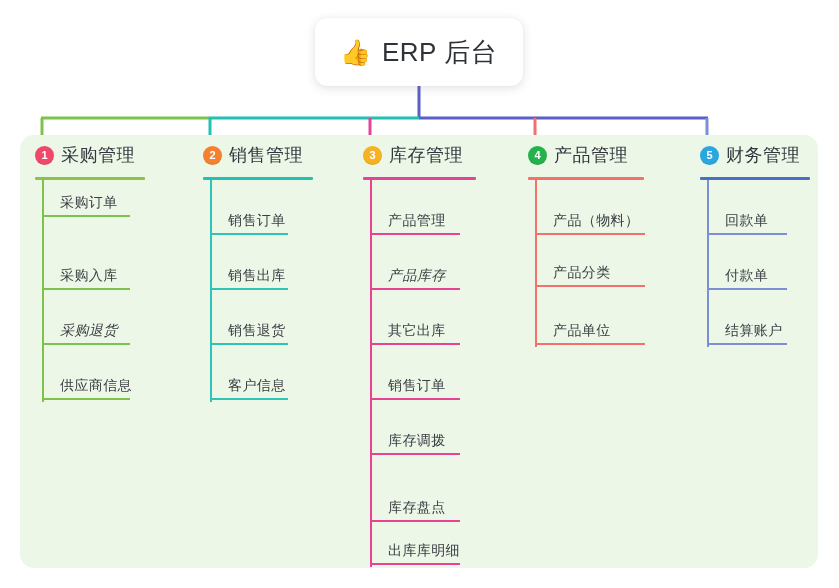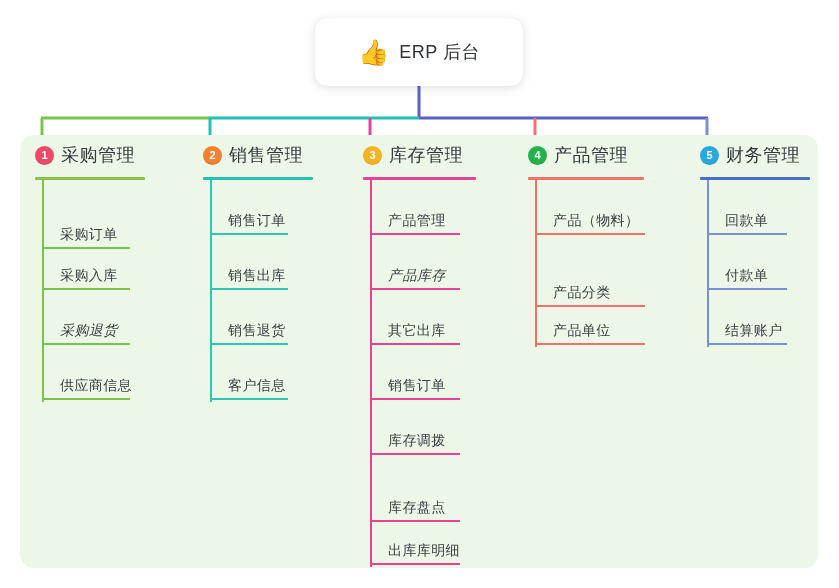--- a/index.html
+++ b/index.html
@@ -31,21 +31,21 @@
     justify-content: center;
     gap: 10px;
     box-sizing: border-box;
   }
   #root-card .root-emoji {
     font-size: 25px;
     line-height: 1;
     display: inline-block;
   }
   #root-card .root-title {
-    font-size: 18px;
+    font-size: 26px;
     color: #2f3237;
     letter-spacing: 0.5px;
     white-space: nowrap;
   }
 
   
   #connectors {
     position: absolute;
     left: 0;
     top: 0;
@@ -147,21 +147,21 @@
   </svg>
 
 <div id="panel">
     <div class="column" style="left: 15px;">
       <div class="col-header">
         <span class="badge" style="background: rgb(240, 72, 107);">1</span>
         <span class="col-header-label">采购管理</span>
       </div>
       <div class="col-header-rule" style="top: 42px; width: 110px; background: rgb(139, 195, 74);"></div>
       <div class="col-rail" style="left: 7px; top: 45px; height: 222px; background: rgb(124, 194, 75);"></div>
-      <div class="item" style="left: 7px; top: 80px; width: 88px;">
+      <div class="item" style="left: 7px; top: 48px; width: 88px;">
         <span class="item-label">采购订单</span>
         <div class="item-rule" style="width: 88px; background: rgb(124, 194, 75);"></div>
       </div>
       <div class="item" style="left: 7px; top: 121px; width: 88px;">
         <span class="item-label">采购入库</span>
         <div class="item-rule" style="width: 88px; background: rgb(124, 194, 75);"></div>
       </div>
       <div class="item" style="left: 7px; top: 176px; width: 88px; font-style: italic;">
         <span class="item-label">采购退货</span>
         <div class="item-rule" style="width: 88px; background: rgb(124, 194, 75);"></div>
@@ -235,21 +235,21 @@
       <div class="col-header">
         <span class="badge" style="background: rgb(36, 178, 76);">4</span>
         <span class="col-header-label">产品管理</span>
       </div>
       <div class="col-header-rule" style="top: 42px; width: 116px; background: rgb(244, 112, 107);"></div>
       <div class="col-rail" style="left: 7px; top: 45px; height: 167px; background: rgb(244, 112, 107);"></div>
       <div class="item" style="left: 7px; top: 66px; width: 110px;">
         <span class="item-label">产品（物料）</span>
         <div class="item-rule" style="width: 110px; background: rgb(244, 112, 107);"></div>
       </div>
-      <div class="item" style="left: 7px; top: 138px; width: 110px; padding-left: 14px;">
+      <div class="item" style="left: 7px; top: 118px; width: 110px; padding-left: 14px;">
         <span class="item-label">产品分类</span>
         <div class="item-rule" style="width: 110px; background: rgb(244, 112, 107);"></div>
       </div>
       <div class="item" style="left: 7px; top: 176px; width: 110px;">
         <span class="item-label">产品单位</span>
         <div class="item-rule" style="width: 110px; background: rgb(244, 112, 107);"></div>
       </div>
     </div>
     <div class="column" style="left: 680px;">
       <div class="col-header">

